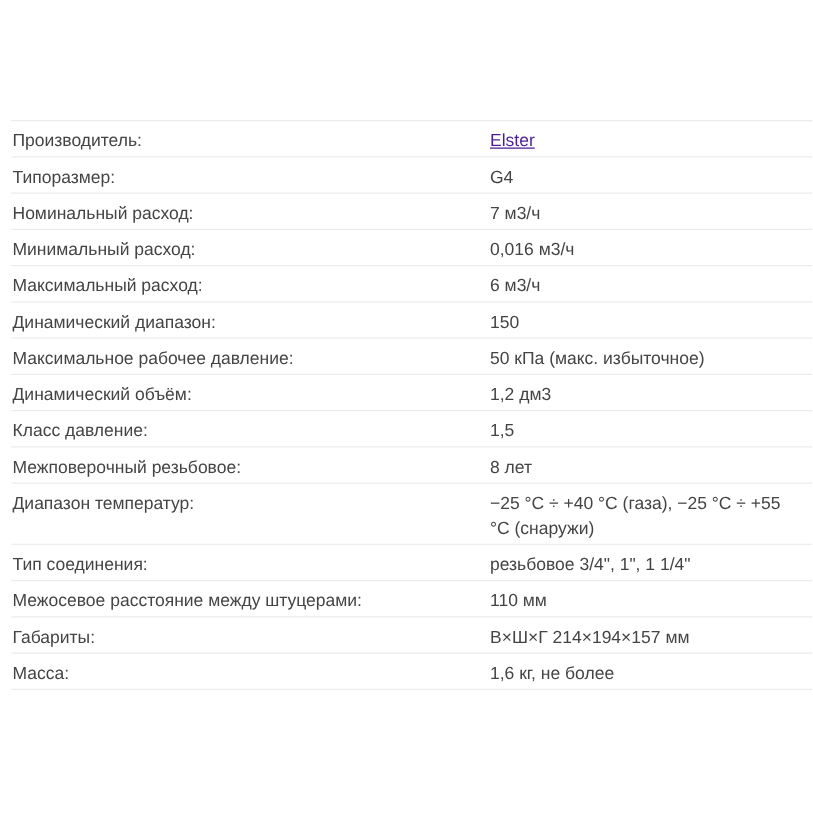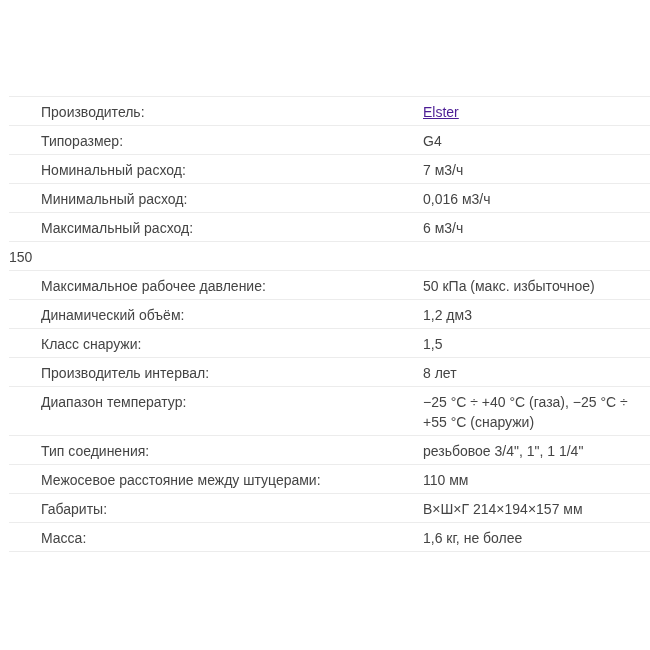--- a/index.html
+++ b/index.html
@@ -29,21 +29,20 @@
     align-items: flex-start;
     border-top: 1px solid #ececec;
     padding: 5px 0 3px 0;
     line-height: 20px;
   }
   .spec-label {
     flex: 0 0 383px;
     width: 383px;
     padding-left: 1px;
     box-sizing: border-box;
-    margin-left: 31px;
   }
   .spec-value {
     flex: 1 1 auto;
     max-width: 250px;
   }
   .spec-value span.link {
     text-decoration: underline;
     cursor: pointer;
     color: #4c1d95;
   }
@@ -72,40 +71,41 @@
     <div class="spec-label">Минимальный расход:</div>
     <div class="spec-value"><span>0,016 м3/ч</span></div>
   </div>
 
   <div class="spec-row">
     <div class="spec-label">Максимальный расход:</div>
     <div class="spec-value"><span>6 м3/ч</span></div>
   </div>
 
   <div class="spec-row">
+    <div class="spec-label">Динамический диапазон:</div>
     <div class="spec-value"><span>150</span></div>
   </div>
 
   <div class="spec-row">
     <div class="spec-label">Максимальное рабочее давление:</div>
     <div class="spec-value"><span>50 кПа (макс. избыточное)</span></div>
   </div>
 
   <div class="spec-row">
     <div class="spec-label">Динамический объём:</div>
     <div class="spec-value"><span>1,2 дм3</span></div>
   </div>
 
   <div class="spec-row">
-    <div class="spec-label">Класс снаружи:</div>
+    <div class="spec-label">Класс давление:</div>
     <div class="spec-value"><span>1,5</span></div>
   </div>
 
   <div class="spec-row">
-    <div class="spec-label">Производитель интервал:</div>
+    <div class="spec-label">Межповерочный резьбовое:</div>
     <div class="spec-value"><span>8 лет</span></div>
   </div>
 
   <div class="spec-row">
     <div class="spec-label">Диапазон температур:</div>
     <div class="spec-value"><span>−25 °C ÷ +40 °C (газа), −25 °C ÷ +55 °C (снаружи)</span></div>
   </div>
 
   <div class="spec-row">
     <div class="spec-label">Тип соединения:</div>

